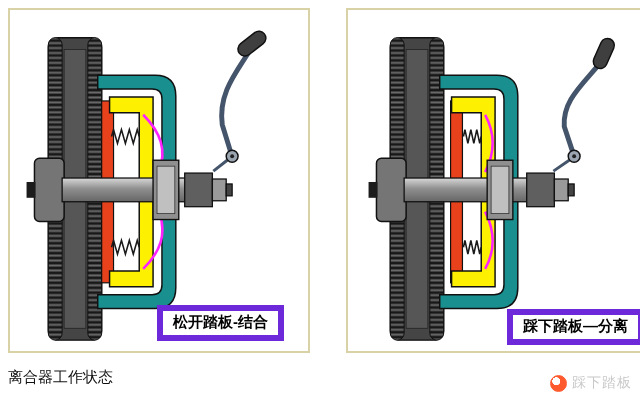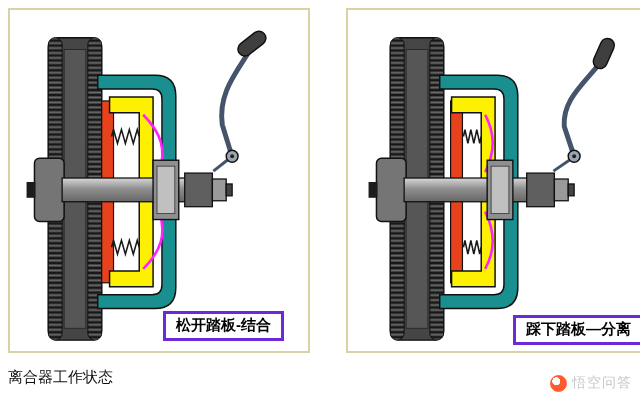--- a/index.html
+++ b/index.html
@@ -3,21 +3,21 @@
 <meta charset="utf-8">
 <style>
   html,body{margin:0;padding:0;background:#fff;}
   .stage{position:relative;width:640px;height:403px;background:#fff;overflow:hidden;
          font-family:"Liberation Sans",sans-serif;}
   .panel{position:absolute;top:8px;height:345px;background:#fff;box-sizing:border-box;
          border:2px solid var(--panel-border,#d8d2a6);}
   .panel-left{left:8px;width:302px;}
   .panel-right{left:346px;width:310px;}
   .diagram{position:absolute;inset:0;width:100%;height:100%;}
-  .caption{position:absolute;background:#fff;border:3px solid #6d28d9;
+  .caption{position:absolute;background:#fff;border:6px solid #6d28d9;
            padding:2px 10px 3px;font-size:15px;font-weight:bold;color:#000;white-space:nowrap;}
   .panel-left .caption{right:24px;bottom:10px;}
   .panel-right .caption{right:10px;bottom:6px;}
   .footer-label{position:absolute;left:8px;top:368px;font-family:"Liberation Serif",serif;
                 font-size:15px;color:#111;}
   .watermark{position:absolute;right:8px;top:374px;display:flex;align-items:center;gap:5px;}
   .wm-logo{width:15px;height:15px;border-radius:50%;
            background:radial-gradient(circle at 35% 35%, #fff 0 28%, var(--watermark-orange,#ff5a2e) 30% 100%);
            border:1px solid var(--watermark-orange,#ff5a2e);}
   .wm-text{font-size:14px;color:var(--watermark-text,#c9c9c9);letter-spacing:1px;}
@@ -170,16 +170,16 @@
 
     <div class="caption">
       <span>踩下踏板—分离</span>
     </div>
   </section>
 
   <div class="footer-label">离合器工作状态</div>
 
   <div class="watermark">
     <span class="wm-logo"></span>
-    <span class="wm-text">悟空问答</span>
+    <span class="wm-text">踩下踏板</span>
   </div>
 
 </div>
 
 </body></html>

